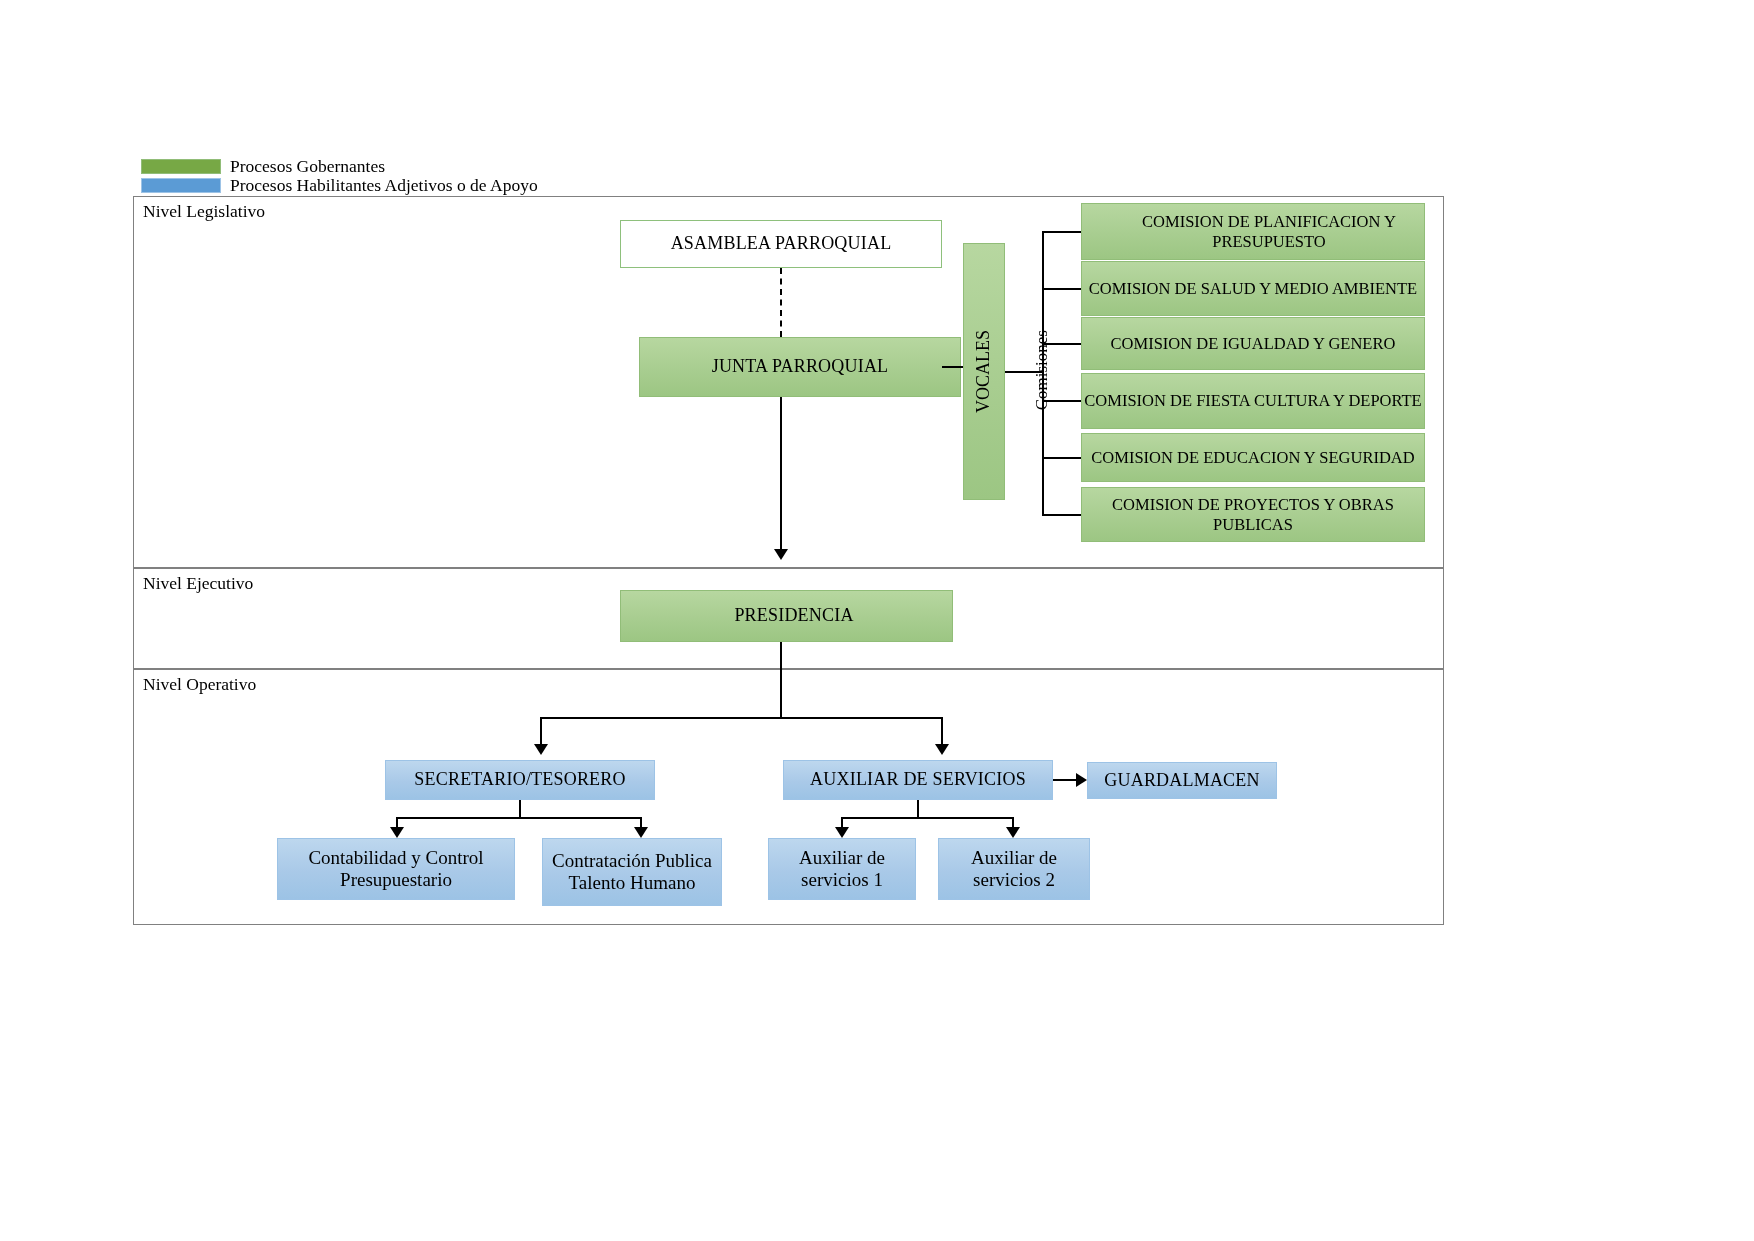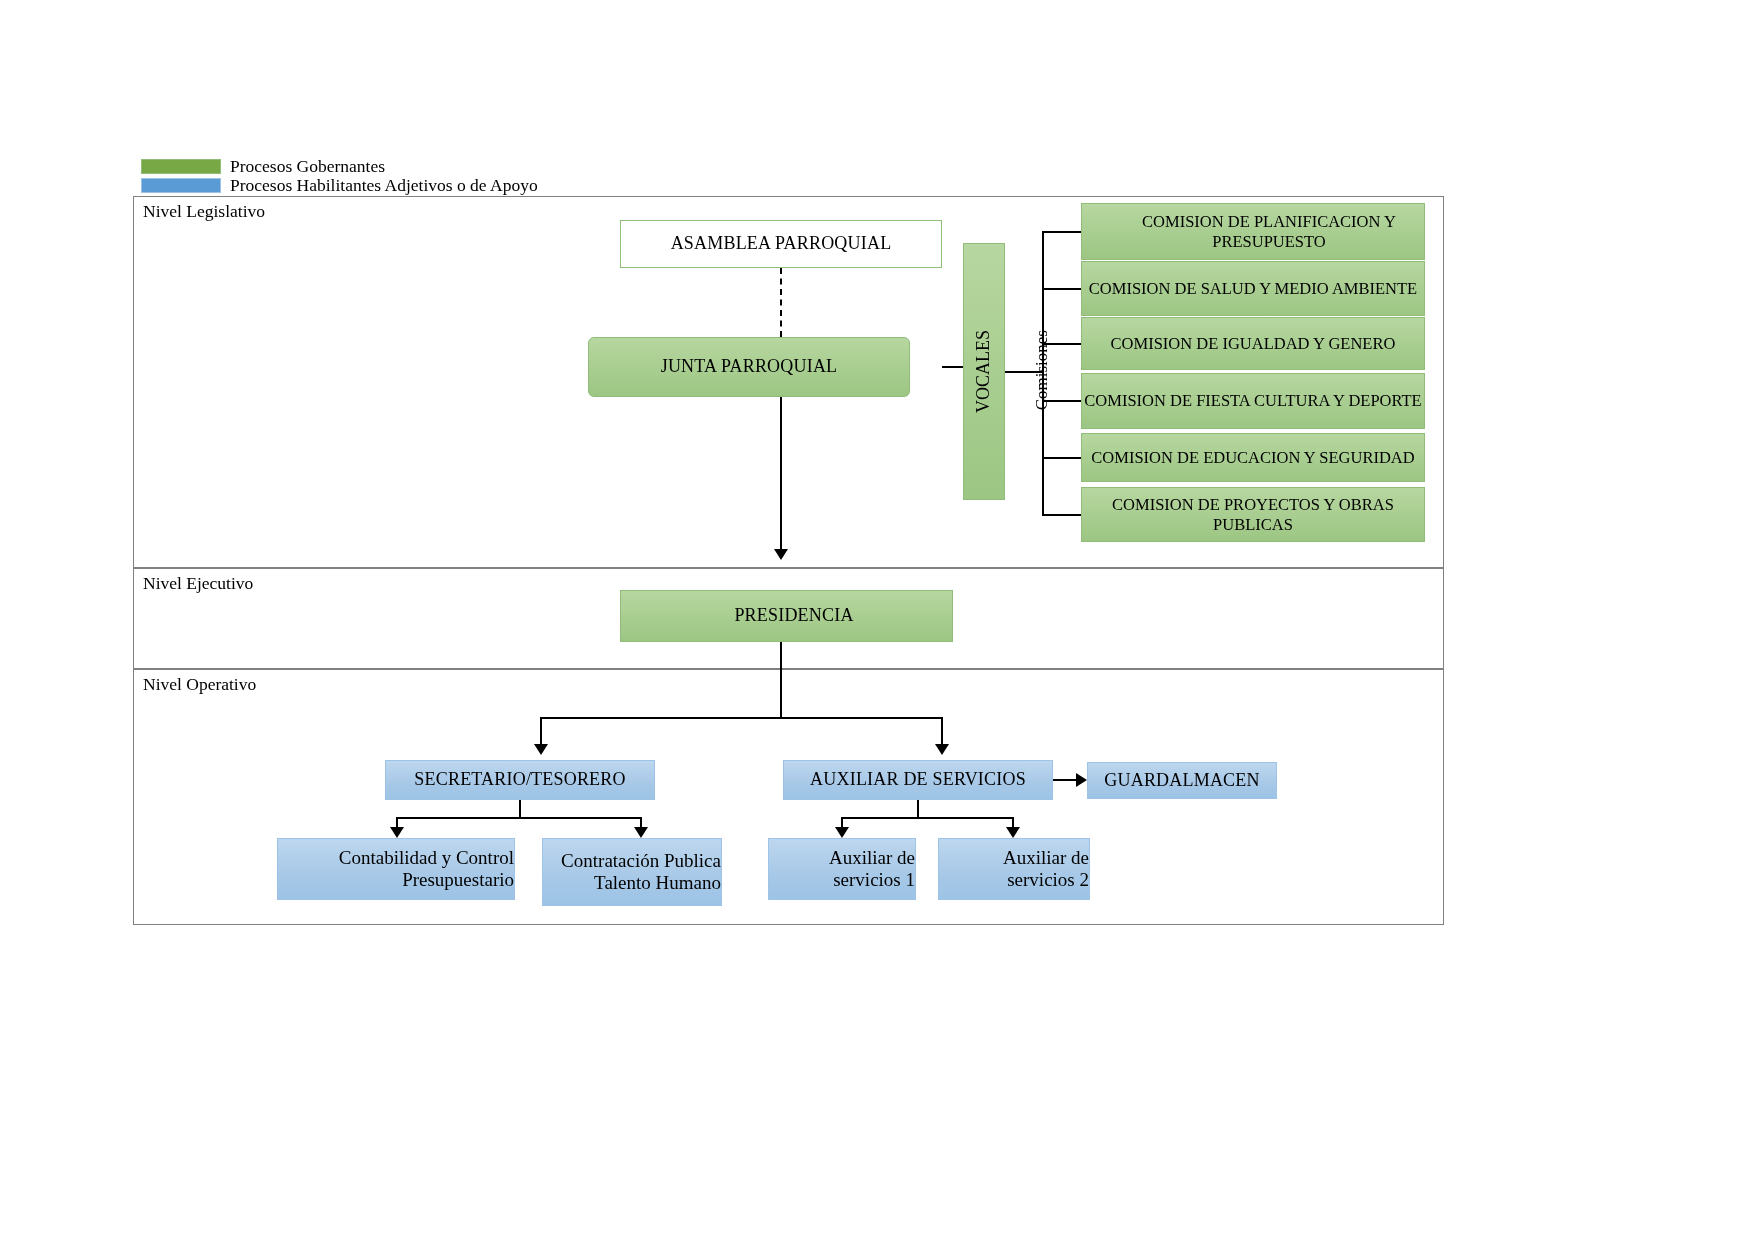--- a/index.html
+++ b/index.html
@@ -21,28 +21,28 @@
   #level-operativo  {left:133px;top:669px;width:1311px;height:256px;}
   .level-label{position:absolute;left:9px;top:4px;font-size:17.5px;white-space:nowrap;}
 
   
   .box{position:absolute;box-sizing:border-box;display:flex;align-items:center;
        justify-content:center;text-align:center;line-height:1.18;}
   .green{background:linear-gradient(180deg,#b7d7a0 0%,#a8cd90 55%,#9cc683 100%);
          border:1px solid #91bd78;color:#000;}
   .white-green{background:#ffffff;border:1px solid #8ec07c;}
   .blue{background:linear-gradient(180deg,#bdd7ee 0%,#a9c9e8 55%,#9cc3e5 100%);
-        border:1px solid #9dc3e6;color:#000;text-align:right;}
+        border:1px solid #9dc3e6;color:#000;}
   .cap{font-size:18px;letter-spacing:.2px;}
   .cap-sm{font-size:16.5px;}
   .mixed{font-size:19px;}
 
   
   #asamblea-parroquial{left:620px;top:220px;width:322px;height:48px;}
-  #junta-parroquial   {left:588px;top:337px;width:322px;height:60px;border-radius:6px;}
+  #junta-parroquial   {left:639px;top:337px;width:322px;height:60px;}
   #vocales{left:963px;top:243px;width:42px;height:257px;}
   #vocales .vtext{writing-mode:vertical-rl;transform:rotate(180deg);font-size:18px;white-space:nowrap;}
 
   #comisiones-label{position:absolute;left:1031px;top:320px;width:22px;height:100px;
       display:flex;align-items:center;justify-content:center;}
   #comisiones-label span{writing-mode:vertical-rl;transform:rotate(180deg);
       font-size:17px;white-space:nowrap;}
 
   .comision{left:1081px;width:344px;}
   #com-1{top:203px;height:57px;padding-left:32px;}

